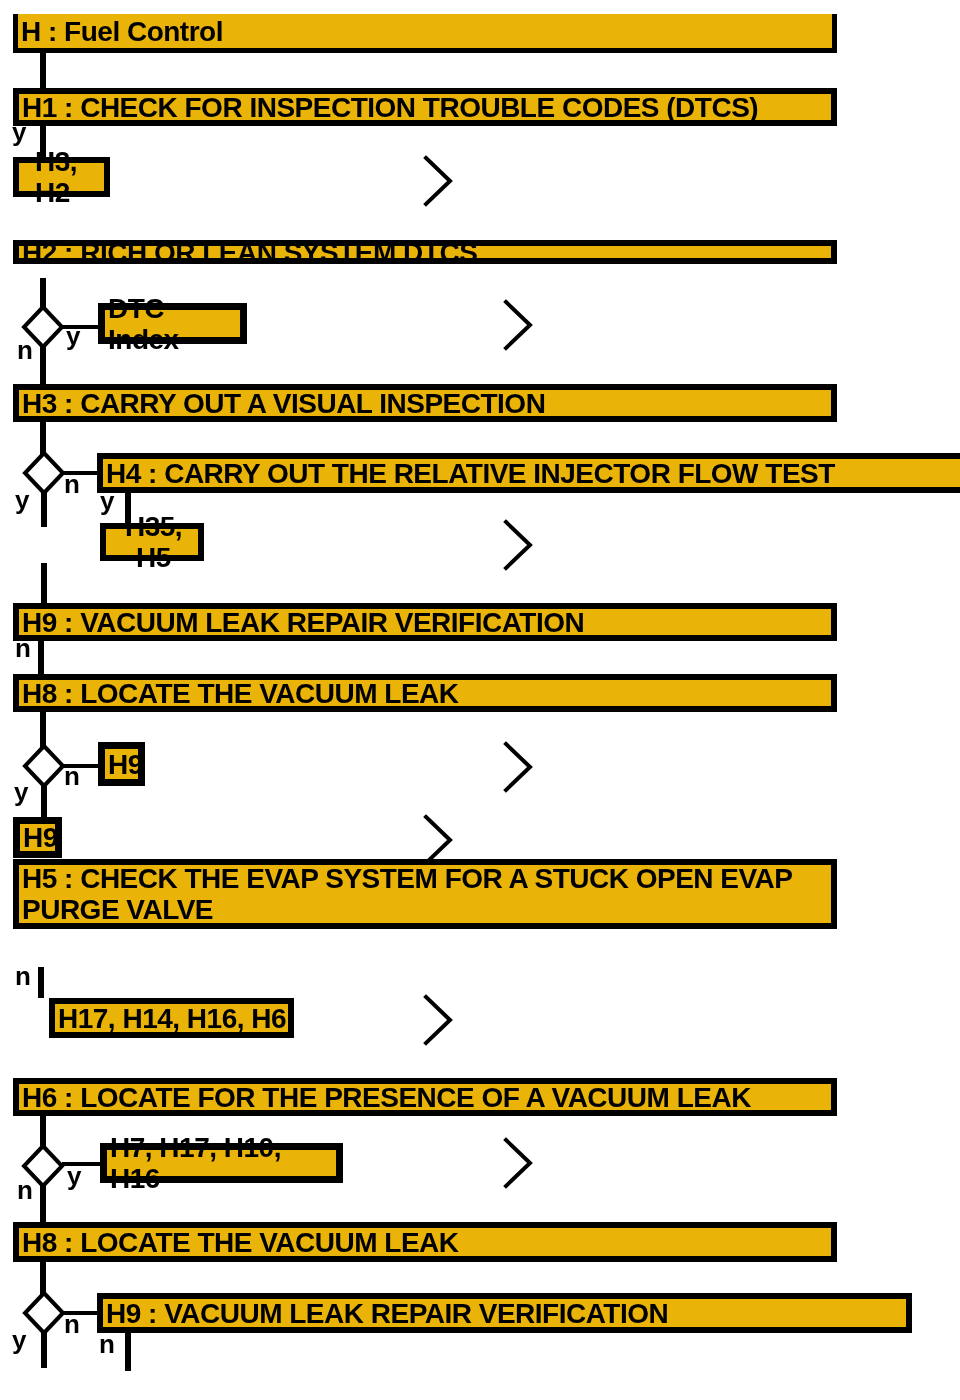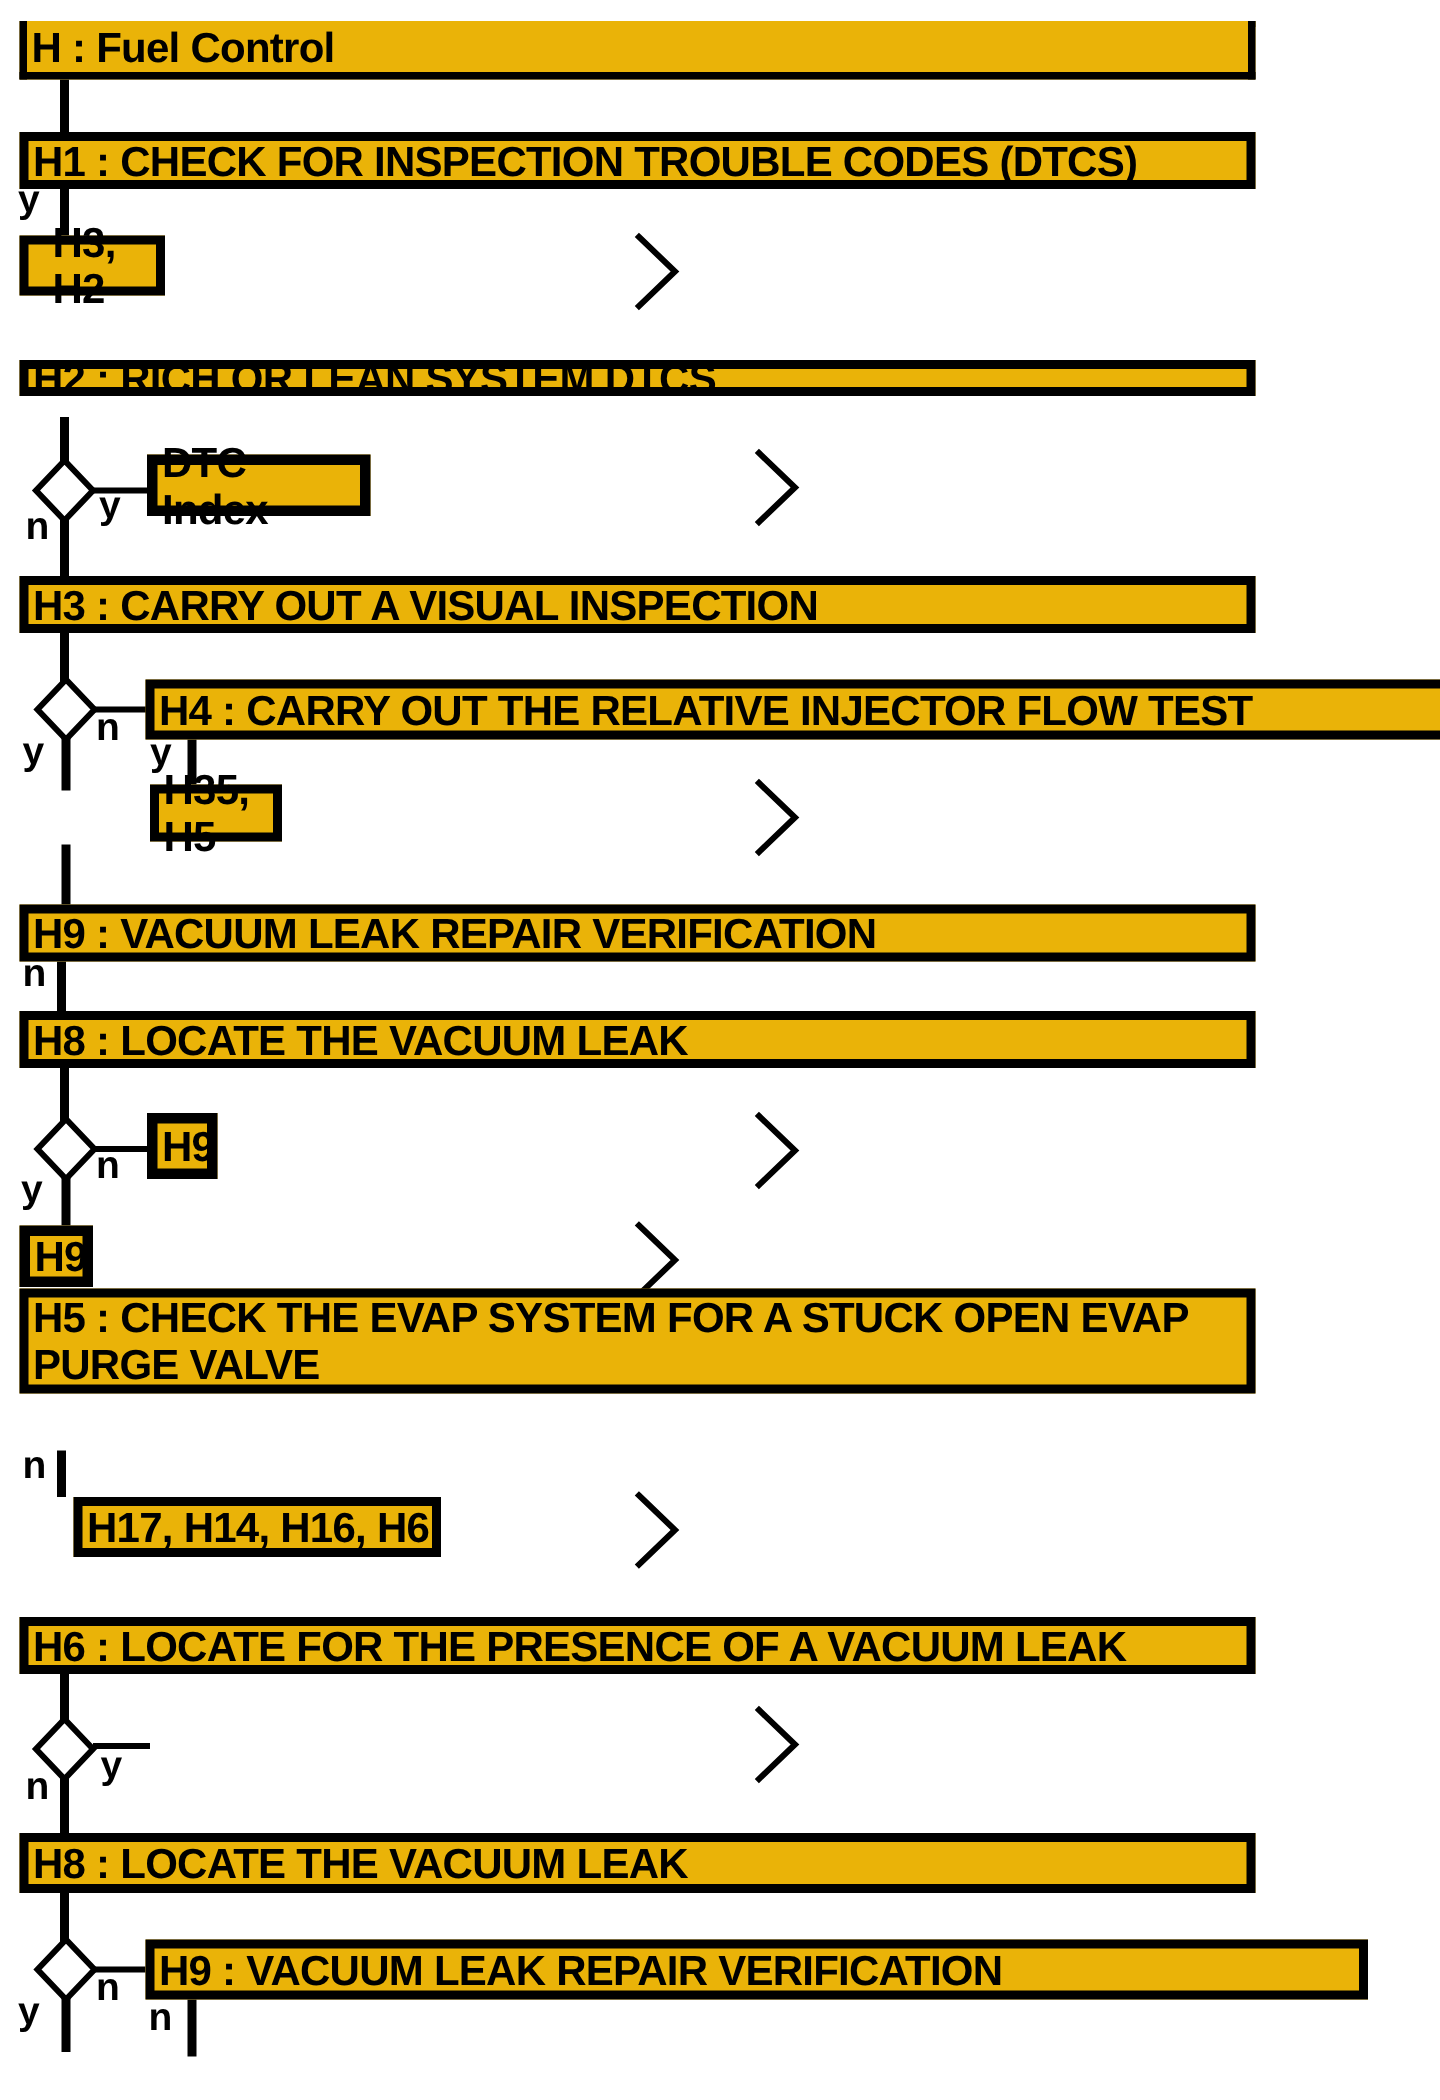--- a/index.html
+++ b/index.html
@@ -61,29 +61,30 @@
       <polyline points="426,997 450,1020 426,1043" fill="none" stroke="#000000" stroke-width="4" stroke-linecap="square"></polyline>
       <polyline points="506,1140 530,1163 506,1186" fill="none" stroke="#000000" stroke-width="4" stroke-linecap="square"></polyline>
     </svg>
     <div class="box open-top" style="left: 13px; top: 14px; width: 824px; height: 39px; border-width: 0px 5px 5px;">H : Fuel Control</div>
     <div class="box" style="left: 13px; top: 88px; width: 824px; height: 38px; border-width: 6px;">H1 : CHECK FOR INSPECTION TROUBLE CODES (DTCS)</div>
     <div class="box" style="left: 13px; top: 157px; width: 97px; height: 40px; border-width: 6px; padding-left: 16px;">H3, H2</div>
     <div class="box" style="left: 13px; top: 240px; width: 824px; height: 24px; border-width: 6px;">H2 : RICH OR LEAN SYSTEM DTCS</div>
     <div class="box" style="left: 98px; top: 303px; width: 149px; height: 41px; border-width: 7px;">DTC Index</div>
     <div class="box" style="left: 13px; top: 384px; width: 824px; height: 38px; border-width: 6px;">H3 : CARRY OUT A VISUAL INSPECTION</div>
     <div class="box" style="left: 97px; top: 453px; width: 904px; height: 40px; border-width: 6px;">H4 : CARRY OUT THE RELATIVE INJECTOR FLOW TEST</div>
-    <div class="box" style="left: 100px; top: 523px; width: 88px; height: 38px; border-width: 6px;">H35, H5</div>
+    <div class="box" style="left: 100px; top: 523px; width: 104px; height: 38px; border-width: 6px; text-align: center;">H35, H5</div>
     <div class="box" style="left: 13px; top: 603px; width: 824px; height: 38px; border-width: 6px;">H9 : VACUUM LEAK REPAIR VERIFICATION</div>
     <div class="box" style="left: 13px; top: 674px; width: 824px; height: 38px; border-width: 6px;">H8 : LOCATE THE VACUUM LEAK</div>
     <div class="box" style="left: 98px; top: 742px; width: 47px; height: 44px; border-width: 7px;">H9</div>
     <div class="box" style="left: 13px; top: 817px; width: 49px; height: 41px; border-width: 7px;">H9</div>
     <div class="box" style="left: 13px; top: 859px; width: 824px; height: 70px; border-width: 6px;">H5 : CHECK THE EVAP SYSTEM FOR A STUCK OPEN EVAP
 PURGE VALVE</div>
     <div class="box" style="left: 13px; top: 998px; width: 245px; height: 40px; border-width: 6px; margin-left: 36px;">H17, H14, H16, H6</div>
     <div class="box" style="left: 13px; top: 1078px; width: 824px; height: 38px; border-width: 6px;">H6 : LOCATE FOR THE PRESENCE OF A VACUUM LEAK</div>
+    <div class="box" style="left: 100px; top: 1143px; width: 243px; height: 40px; border-width: 7px;">H7, H17, H10, H16</div>
     <div class="box" style="left: 13px; top: 1222px; width: 824px; height: 40px; border-width: 6px;">H8 : LOCATE THE VACUUM LEAK</div>
     <div class="box" style="left: 97px; top: 1293px; width: 815px; height: 40px; border-width: 6px;">H9 : VACUUM LEAK REPAIR VERIFICATION</div>
     <div class="branch-label" style="left: 12px; top: 119px;">y</div>
     <div class="branch-label" style="left: 66px; top: 323px;">y</div>
     <div class="branch-label" style="left: 17px; top: 337px;">n</div>
     <div class="branch-label" style="left: 64px; top: 471px;">n</div>
     <div class="branch-label" style="left: 15px; top: 487px;">y</div>
     <div class="branch-label" style="left: 100px; top: 488px;">y</div>
     <div class="branch-label" style="left: 15px; top: 635px;">n</div>
     <div class="branch-label" style="left: 64px; top: 763px;">n</div>

